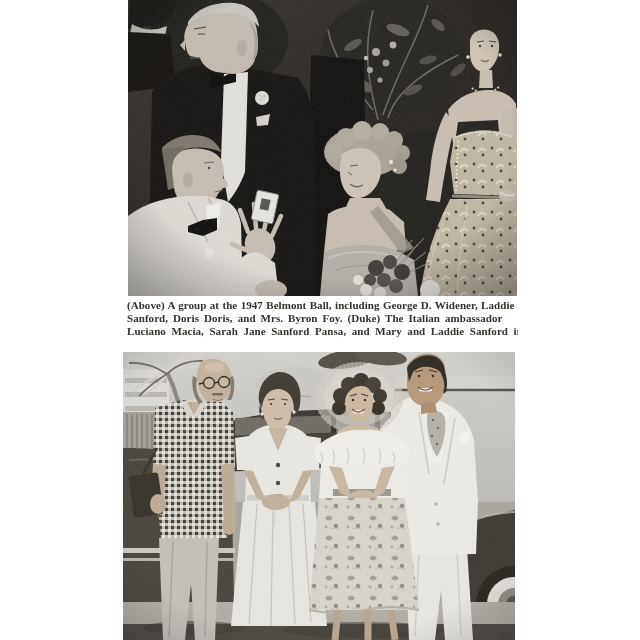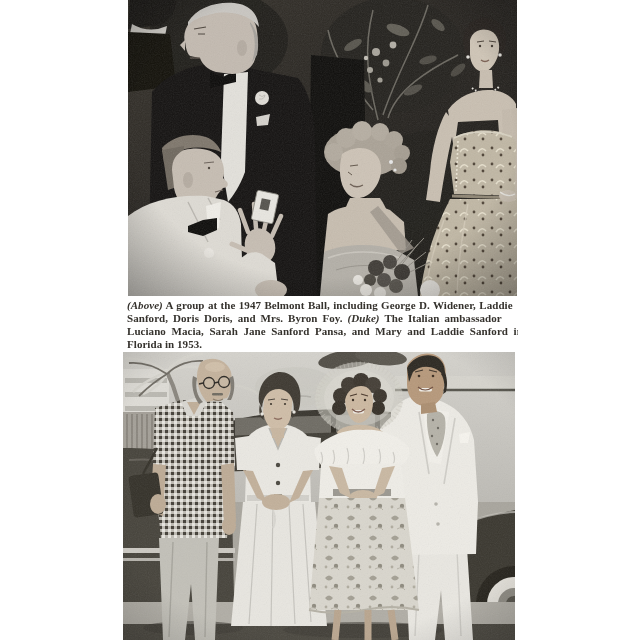--- a/index.html
+++ b/index.html
@@ -5,21 +5,21 @@
   html,body{margin:0;padding:0;}
   body{width:640px;height:640px;background:#ffffff;overflow:hidden;}
   .page{position:relative;width:640px;height:640px;background:#ffffff;font-family:"Liberation Serif",serif;}
   .photo{position:absolute;margin:0;overflow:hidden;background:#2a2724;}
   .photo-top{left:128px;top:0;width:389px;height:296px;}
   .photo-bottom{left:123px;top:352px;width:392px;height:288px;}
   .photo svg{display:block;width:100%;height:100%;}
   .caption{position:absolute;left:127px;top:299px;width:391px;height:50px;overflow:hidden;
            font-weight:bold;font-size:11px;line-height:13px;color:#35322d;letter-spacing:0.05px;}
   .cap-line{white-space:nowrap;}
-  .cap-line .it{font-style:italic;}
+  .cap-line .it{}
   .ws1{word-spacing:0.6px;}
   .ws2{word-spacing:2.2px;}
   .ws3{word-spacing:2.8px;}
 </style>
 </head>
 <body>
 
 <div class="page">
 
   <figure class="photo photo-top" role="img" aria-label="Black-and-white photograph: a group in evening dress at the 1952 Belmont Ball - an elderly man in a tuxedo with white boutonniere, a man in a white dinner jacket gesturing with a card, a woman in a strapless gown holding a bouquet, and a woman in a patterned strapless gown before dark foliage">
@@ -181,21 +181,20 @@
 
       <rect width="389" height="296" fill="url(#tp-vig)"></rect>
       <rect width="389" height="296" filter="url(#tp-noise)" opacity="0.13"></rect>
     </svg>
   </figure>
 
   <div class="caption">
     <div class="cap-line ws1"><span class="it">(Above)</span><span> A group at the 1947 Belmont Ball, including George D. Widener, Laddie</span></div>
     <div class="cap-line ws2"><span>Sanford, Doris Doris, and Mrs. Byron Foy. </span><span class="it">(Duke)</span><span> The Italian ambassador</span></div>
     <div class="cap-line ws3"><span>Luciano Macia, Sarah Jane Sanford Pansa, and Mary and Laddie Sanford in</span></div>
-    <div class="cap-line"><span>Florida in 1953.</span></div>
   </div>
 
   <figure class="photo photo-bottom" role="img" aria-label="Black-and-white photograph: four people outdoors in Florida in 1953 - a balding man with glasses in a checked shirt, a woman in a white shirtwaist dress, a woman in a sheer picture hat with floral skirt, and a man in a white suit with patterned ascot; palm trees and a dark sedan behind">
     <svg viewBox="0 0 392 288" preserveAspectRatio="none">
       <defs>
         <linearGradient id="bp-sky" x1="0" y1="0" x2="0" y2="1">
           <stop offset="0" stop-color="#d4d2cc"></stop>
             <stop offset="1" stop-color="#b8b6b0"></stop>
         </linearGradient>
         <radialGradient id="bp-vig" cx="0.5" cy="0.45" r="0.78">

